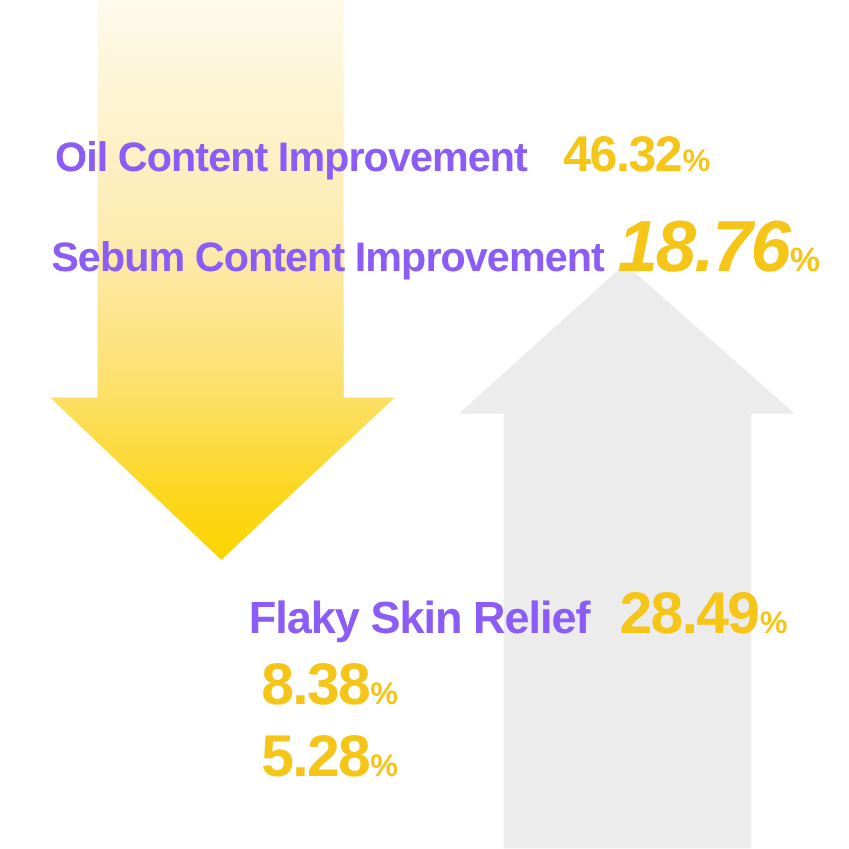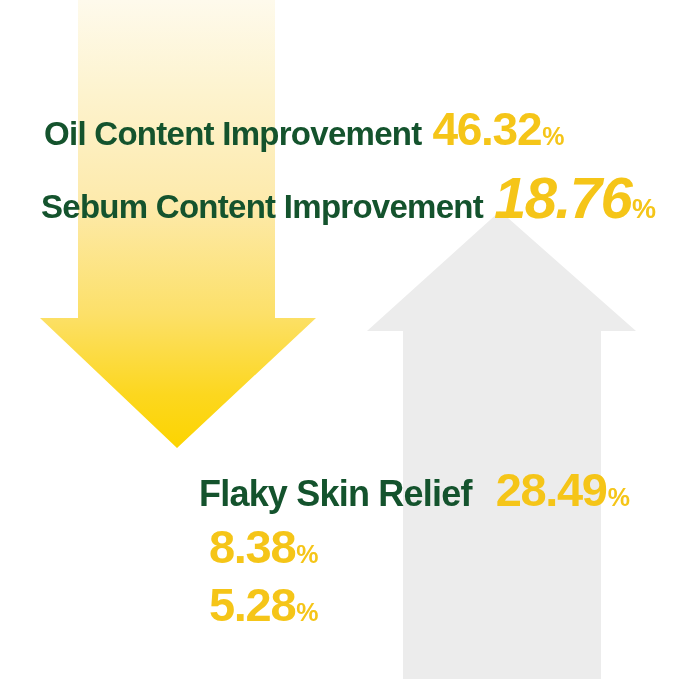--- a/index.html
+++ b/index.html
@@ -26,39 +26,39 @@
   }
 
   
   .row {
     position: absolute;
     display: flex;
     align-items: baseline;
     white-space: nowrap;
   }
   .label {
-    color: #14532d;
+    color: #8b5cf6;
     font-weight: 700;
     letter-spacing: -0.022em;
   }
   .value {
     color: #f5c518;
     font-weight: 800;
     letter-spacing: -0.028em;
   }
   .pct {
     color: #f5c518;
     font-weight: 800;
     letter-spacing: -0.02em;
   }
 
   
   #row-oil        { left: 44px;  top: 102px; }
   #row-oil .label { font-size: 33px; }
-  #row-oil .value { font-size: 46px; margin-left: 11px; }
+  #row-oil .value { font-size: 40px; margin-left: 29px; }
   #row-oil .pct   { font-size: 25px; margin-left: 1px; }
 
   
   #row-sebum        { left: 41px;  top: 164px; }
   #row-sebum .label { font-size: 33px; }
   #row-sebum .value { font-size: 58px; margin-left: 11px; font-style: italic; }
   #row-sebum .pct   { font-size: 27px; margin-left: 1px; }
 
   
   #row-flaky        { left: 199px; top: 462px; }

